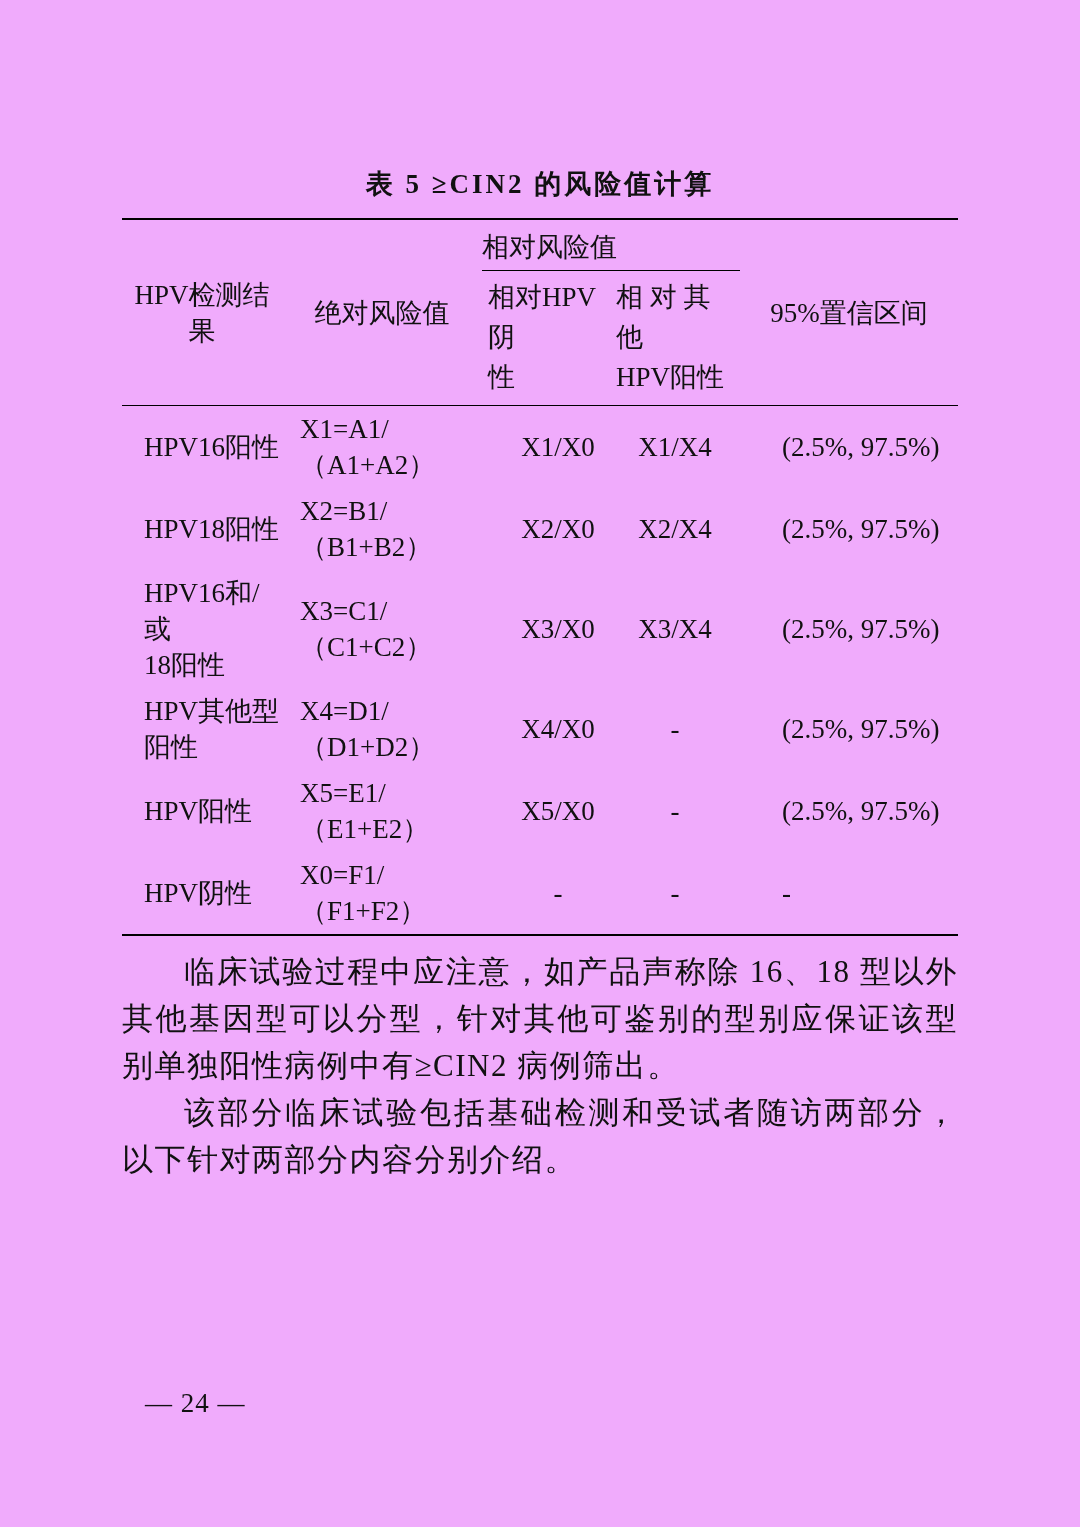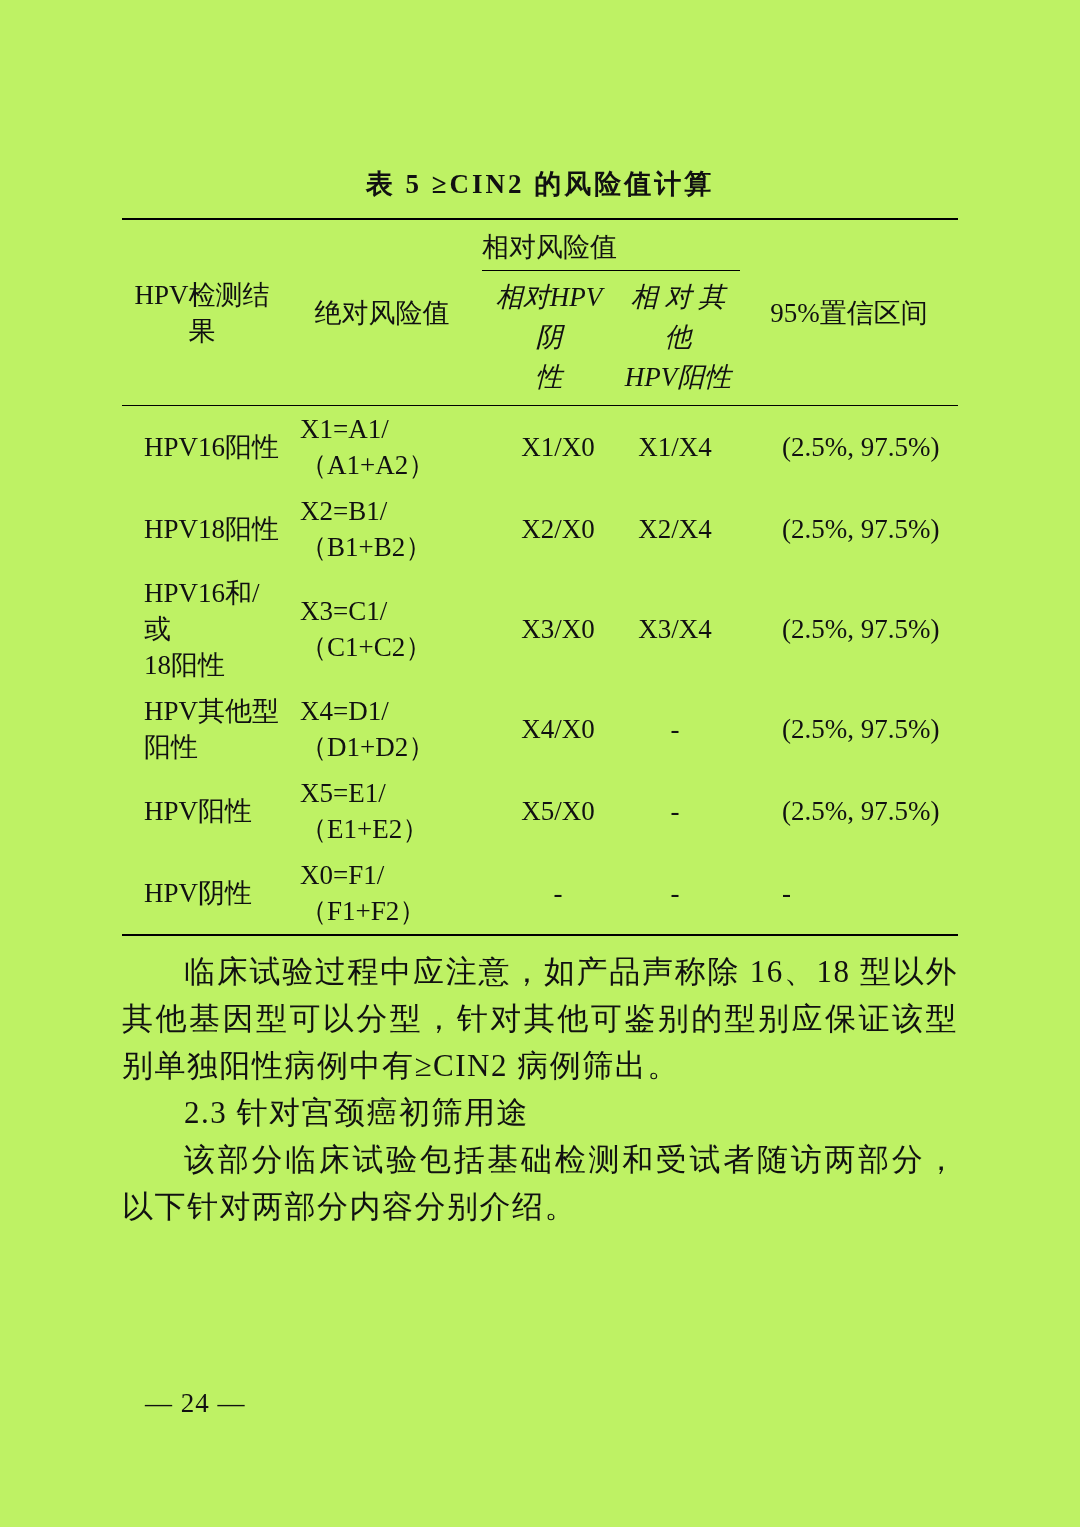--- a/index.html
+++ b/index.html
@@ -1,21 +1,21 @@
 <!DOCTYPE html>
 <html><head>
 <meta charset="utf-8">
 <style>
   * { margin: 0; padding: 0; box-sizing: border-box; }
   html, body { background: #e9e9e9; }
   .page {
     width: 1080px;
     height: 1527px;
     margin: 0 auto;
-    background: #bef264;
+    background: #f0abfc;
     position: relative;
     font-family: "Liberation Serif", "DejaVu Serif", serif;
     color: #111;
     padding: 166px 122px 0 122px;
     overflow: hidden;
   }
   .title {
     font-size: 27px;
     font-weight: 700;
     text-align: center;
@@ -41,25 +41,24 @@
     line-height: 36px;
   }
   th.group {
     border-bottom: 1.5px solid #000;
     text-align: left;
     padding: 10px 0 6px 0;
     line-height: 34px;
   }
   th.sub {
     border-bottom: 1.5px solid #000;
-    text-align: center;
+    text-align: left;
     white-space: pre-line;
     padding: 6px 0 8px 6px;
     line-height: 40px;
-    font-style: italic;
   }
   td {
     padding: 5px 0;
     vertical-align: middle;
     line-height: 36px;
   }
   td.c0 { text-align: left; padding-left: 22px; white-space: pre-line; }
   td.c1 { text-align: left; padding-left: 18px; }
   td.c2 { text-align: center; padding-left: 24px; }
   td.c3 { text-align: center; }
@@ -154,20 +153,19 @@
         <td class="c1">X0=F1/（F1+F2）</td>
         <td class="c2">-</td>
         <td class="c3">-</td>
         <td class="c4">-</td>
       </tr>
     </tbody>
   </table>
 
   <div class="body-text">
     <p>临床试验过程中应注意，如产品声称除 16、18 型以外其他基因型可以分型，针对其他可鉴别的型别应保证该型别单独阳性病例中有≥CIN2 病例筛出。</p>
-    <p>2.3 针对宫颈癌初筛用途</p>
     <p>该部分临床试验包括基础检测和受试者随访两部分，以下针对两部分内容分别介绍。</p>
 
   </div>
 
   <div class="footer-page-number">— 24 —</div>
 
 </div>
 
 </body></html>

